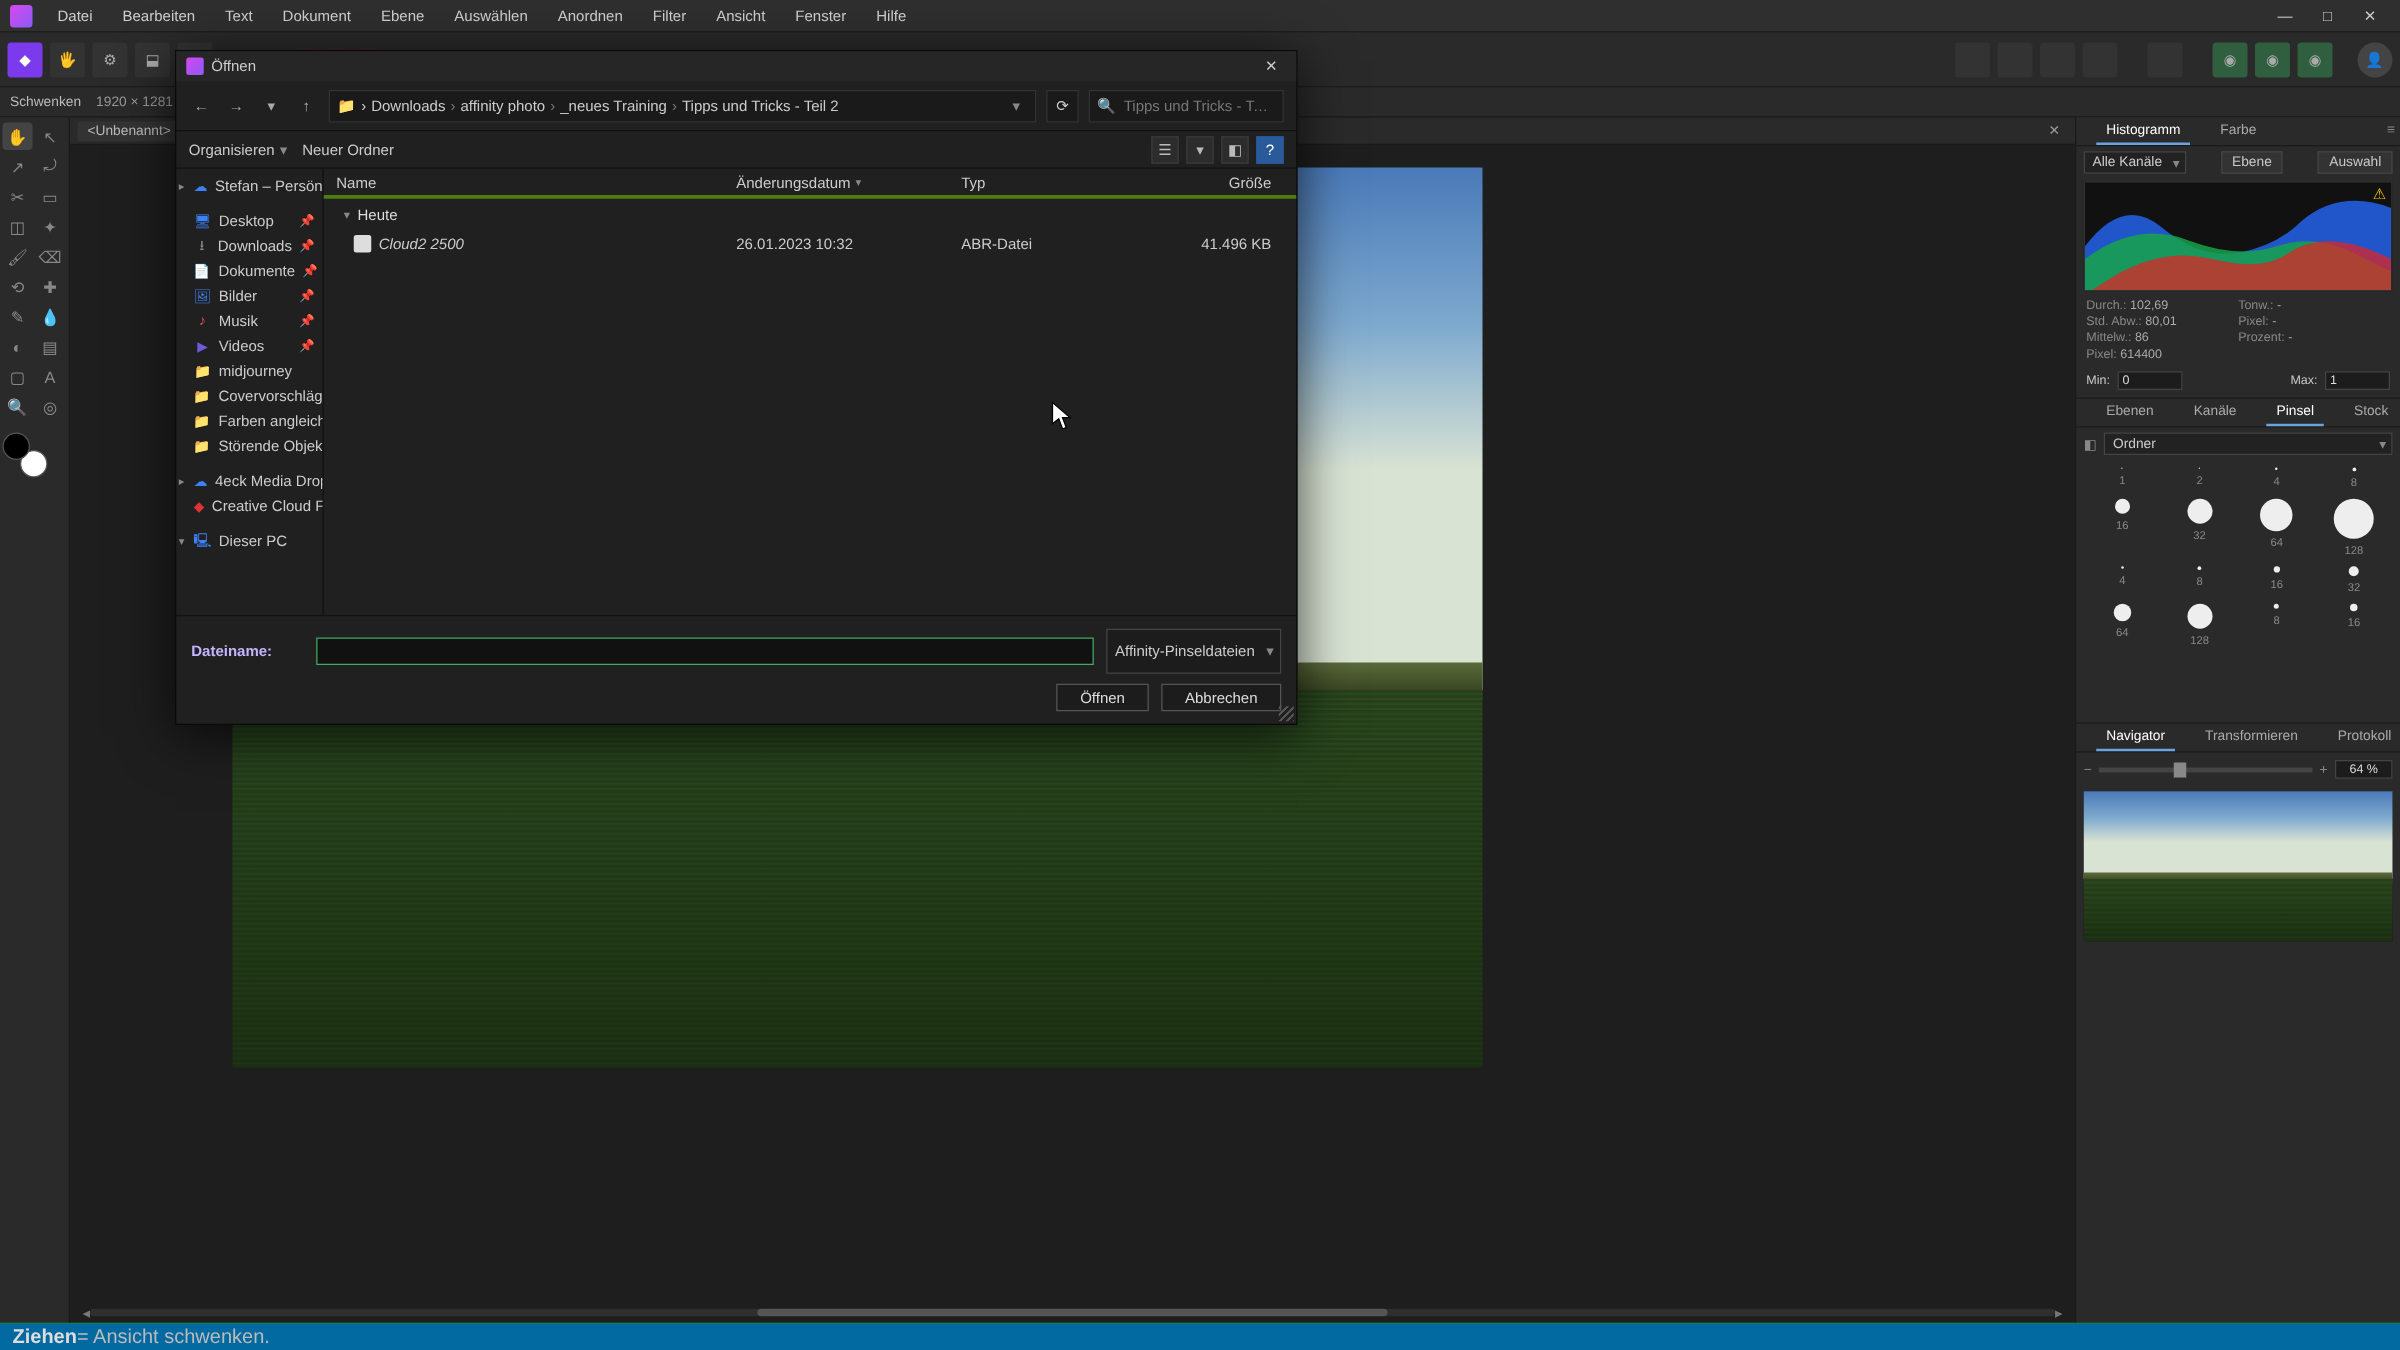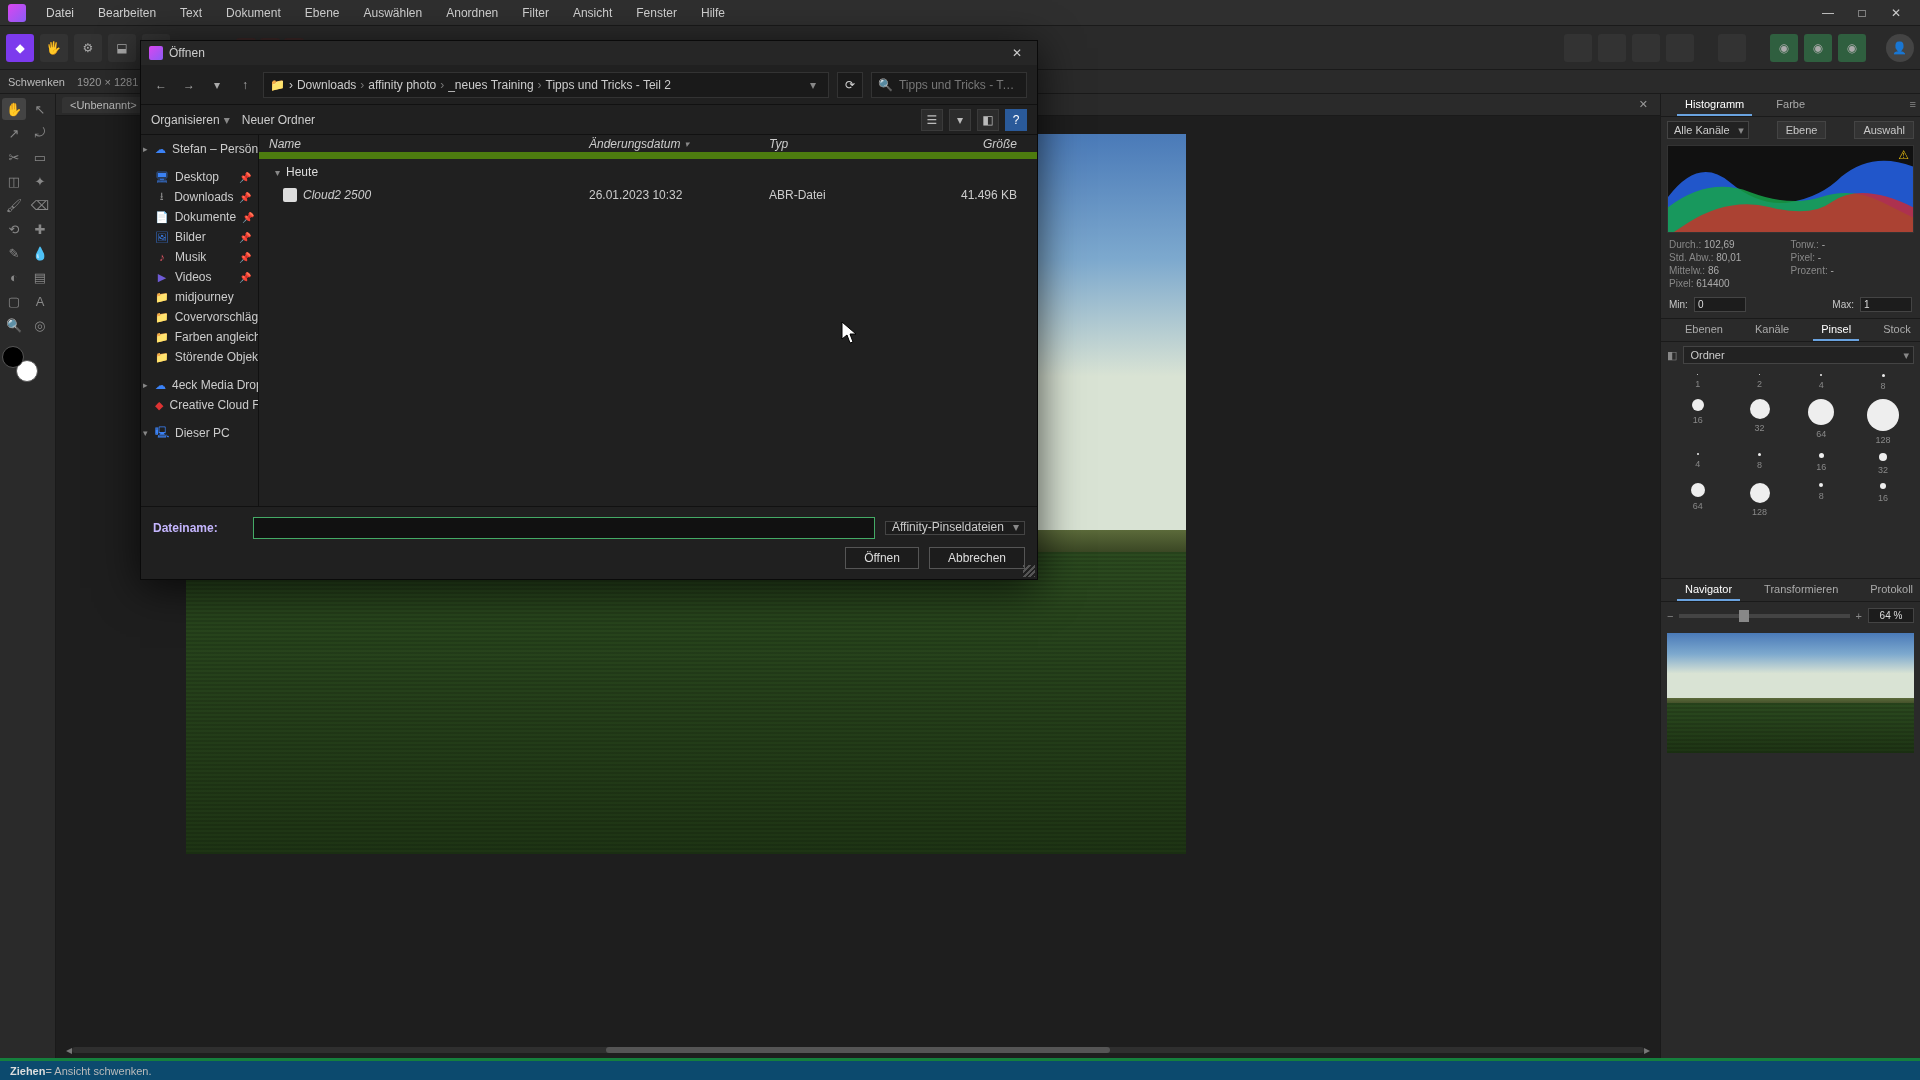--- a/index.html
+++ b/index.html
@@ -86,21 +86,21 @@
 .nav-ctl{ display:flex; align-items:center; gap:6px; padding:6px;}
 .slider{ flex:1; height:4px; background:#444; position:relative;}
 .slider .knob{position:absolute;top:-4px;left:35%;width:10px;height:12px;background:#888;}
 .pct-box{ width:46px; background:#1c1c1c; border:1px solid #444; color:#ddd; text-align:center; padding:1px 0; font-size:10px;}
 .nav-thumb{ margin:4px 6px 8px 6px; height:120px; background:#111; position:relative;}
 .nav-thumb .sky{height:58%;}
 .nav-thumb .ground{height:42%;}
 .nav-thumb .treeline{top:54%;height:10px;}
 
 
-.status-bar { height:22px; background:#0c4a6e; display:flex; align-items:center; padding:0 10px; font-size:11px; color:#bbb; border-top:3px solid #15803d;}
+.status-bar { height:22px; background:#0369a1; display:flex; align-items:center; padding:0 10px; font-size:16px; color:#bbb; border-top:1px solid #15803d;}
 .status-bar b{color:#ddd;}
 
 
 .dialog { position:absolute; top:40px; left:140px; width:898px; height:540px; background:#202020; border:1px solid #0a0a0a; box-shadow:0 8px 40px rgba(0,0,0,.7); display:flex; flex-direction:column; font-size:12px; color:#ccc; z-index:50;}
 .dlg-title{ height:24px; display:flex; align-items:center; padding:0 8px; background:#262626; }
 .dlg-title .logo{width:14px;height:14px;background:linear-gradient(135deg,#d946ef,#8b5cf6);border-radius:2px;margin-right:6px;}
 .dlg-title .close{margin-left:auto;width:24px;text-align:center;color:#ccc;cursor:default;}
 .dlg-nav{ height:40px; display:flex; align-items:center; gap:8px; padding:0 10px; border-bottom:1px solid #111;}
 .nav-btn{ width:20px;height:20px;display:flex;align-items:center;justify-content:center;color:#aaa;}
 .breadcrumb{ flex:1; display:flex; align-items:center; gap:4px; background:#1a1a1a; border:1px solid #333; height:26px; padding:0 6px; overflow:hidden;}
@@ -126,42 +126,42 @@
 .ico-desk{color:#3b82f6;}
 .ico-down{color:#888;}
 .ico-doc{color:#3b82f6;}
 .ico-img{color:#3b82f6;}
 .ico-music{color:#e25563;}
 .ico-vid{color:#6f5bd6;}
 .ico-cc{color:#d33;}
 .ico-pc{color:#3b82f6;}
 .side-sep{ height:8px; }
 .file-area{ flex:1; display:flex; flex-direction:column; }
-.cols{ height:24px; display:flex; border-bottom:7px solid #4d7c0f; color:#ccc;font-style:italic;}
+.cols{ height:24px; display:flex; border-bottom:3px solid #4d7c0f; color:#ccc;}
 .col{ padding:4px 10px; display:flex; align-items:center; gap:4px;}
 .col.name{flex:0 0 320px;}
 .col.date{flex:0 0 180px;}
 .col.type{flex:0 0 148px;}
 .col.size{flex:1; justify-content:flex-end; padding-right:20px;}
 .col .sort{color:#888;font-size:9px;}
 .group-hdr{ padding:6px 10px 4px 16px; color:#ddd; display:flex; align-items:center; gap:6px;}
 .group-hdr .chev{color:#888;font-size:10px;}
 .file-row{ display:flex; padding:3px 0; color:#ccc;}
 .file-row .c{padding:2px 10px;}
 .file-row .cname{flex:0 0 320px; display:flex; align-items:center; gap:6px; padding-left:24px;font-style:italic;}
 .file-row .cdate{flex:0 0 180px;}
 .file-row .ctype{flex:0 0 148px;}
 .file-row .csize{flex:1; text-align:right; padding-right:20px;}
 .file-ico{width:14px;height:14px;background:#ddd;border-radius:2px;}
 .cursor{ position:absolute; width:18px; height:24px; pointer-events:none; }
 .dlg-footer{ border-top:1px solid #111; padding:10px 12px; display:flex; flex-direction:column; gap:8px; position:relative;}
 .fn-row{ display:flex; align-items:center; gap:10px;}
 .fn-row label{ width:90px; text-align:left; color:#c4b5fd;font-weight:bold;}
 .fn-input{ flex:1; height:22px; background:#111; border:1px solid #4a6; color:#ddd; padding:0 4px;}
-.type-select{ width:140px; height:14px; background:#1c1c1c; border:1px solid #444; color:#ccc; padding:0 18px 0 6px; position:relative; display:flex; align-items:flex-end;}
+.type-select{ width:140px; height:36px; background:#1c1c1c; border:1px solid #444; color:#ccc; padding:0 18px 0 6px; position:relative; display:flex; align-items:center;}
 .type-select::after{content:"▾"; position:absolute; right:5px; color:#888;}
 .btn-row{ display:flex; justify-content:flex-end; gap:10px;}
 .dlg-btn{ padding:3px 18px; background:#1c1c1c; border:1px solid #555; color:#ddd;}
 .resize-grip{position:absolute;right:2px;bottom:2px;width:12px;height:12px;background:repeating-linear-gradient(135deg,#555 0 2px,transparent 2px 4px);}
 
 svg { display:block; }
 </style>
 </head>
 <body>
 

